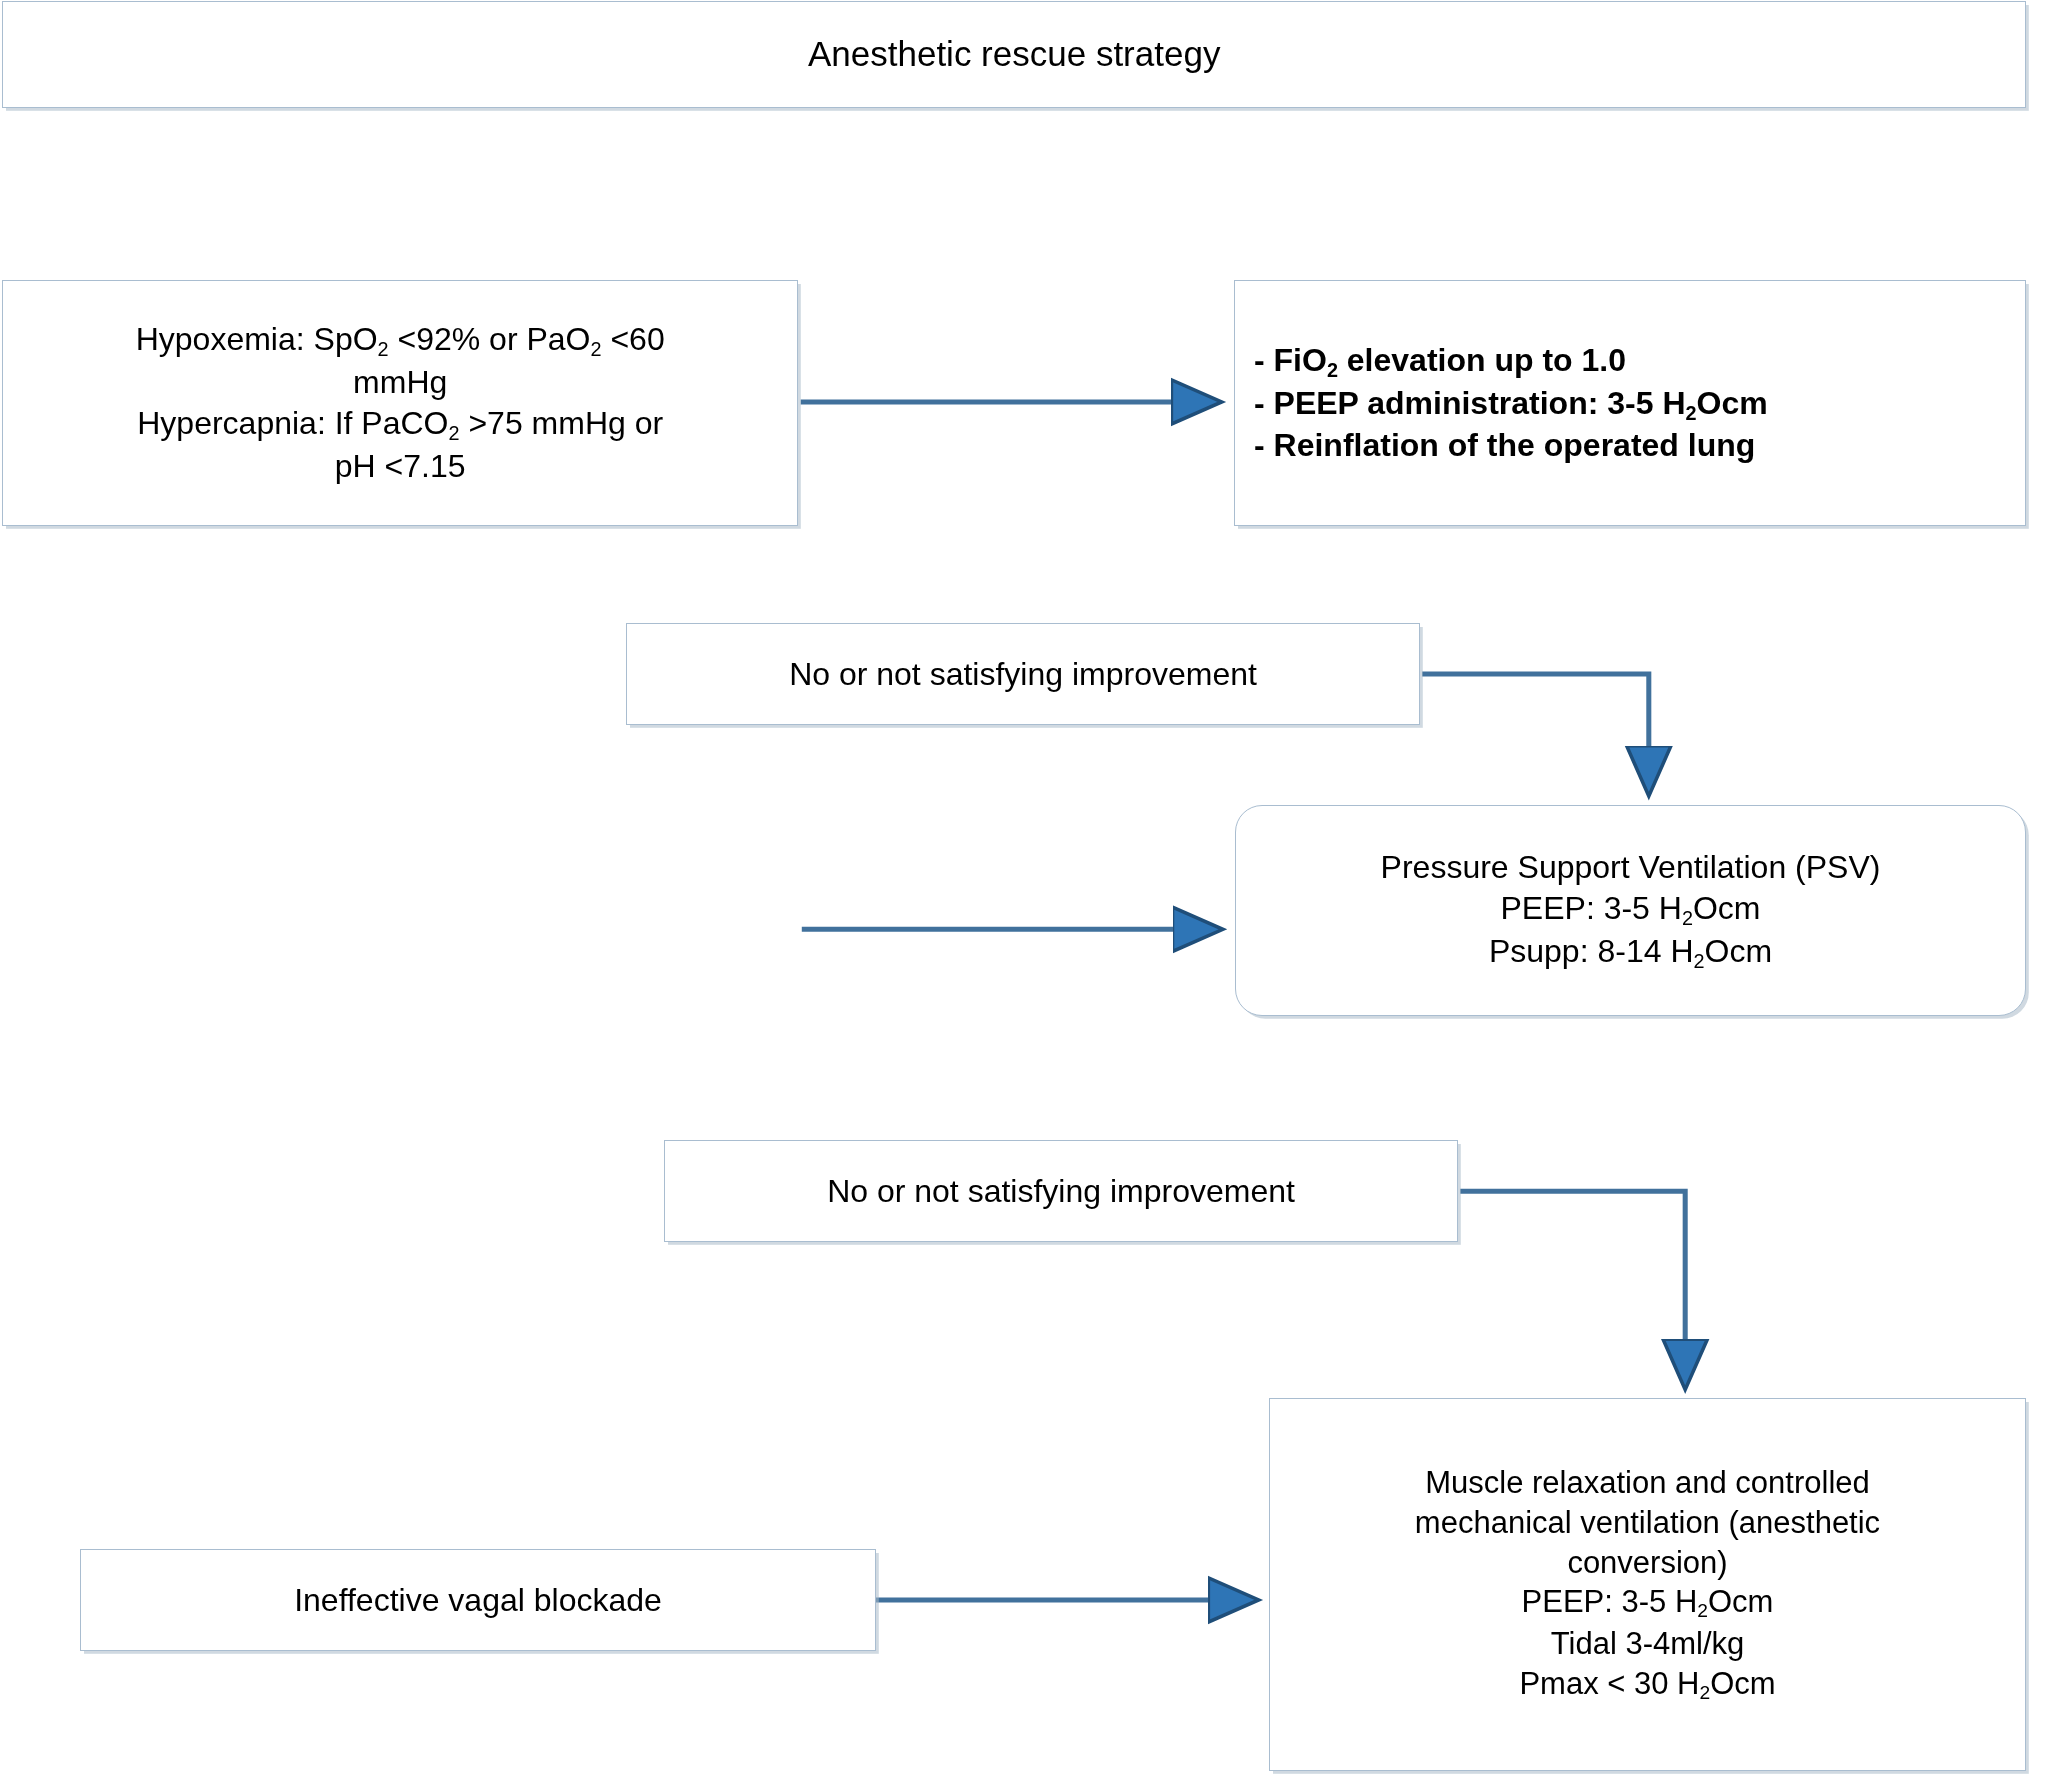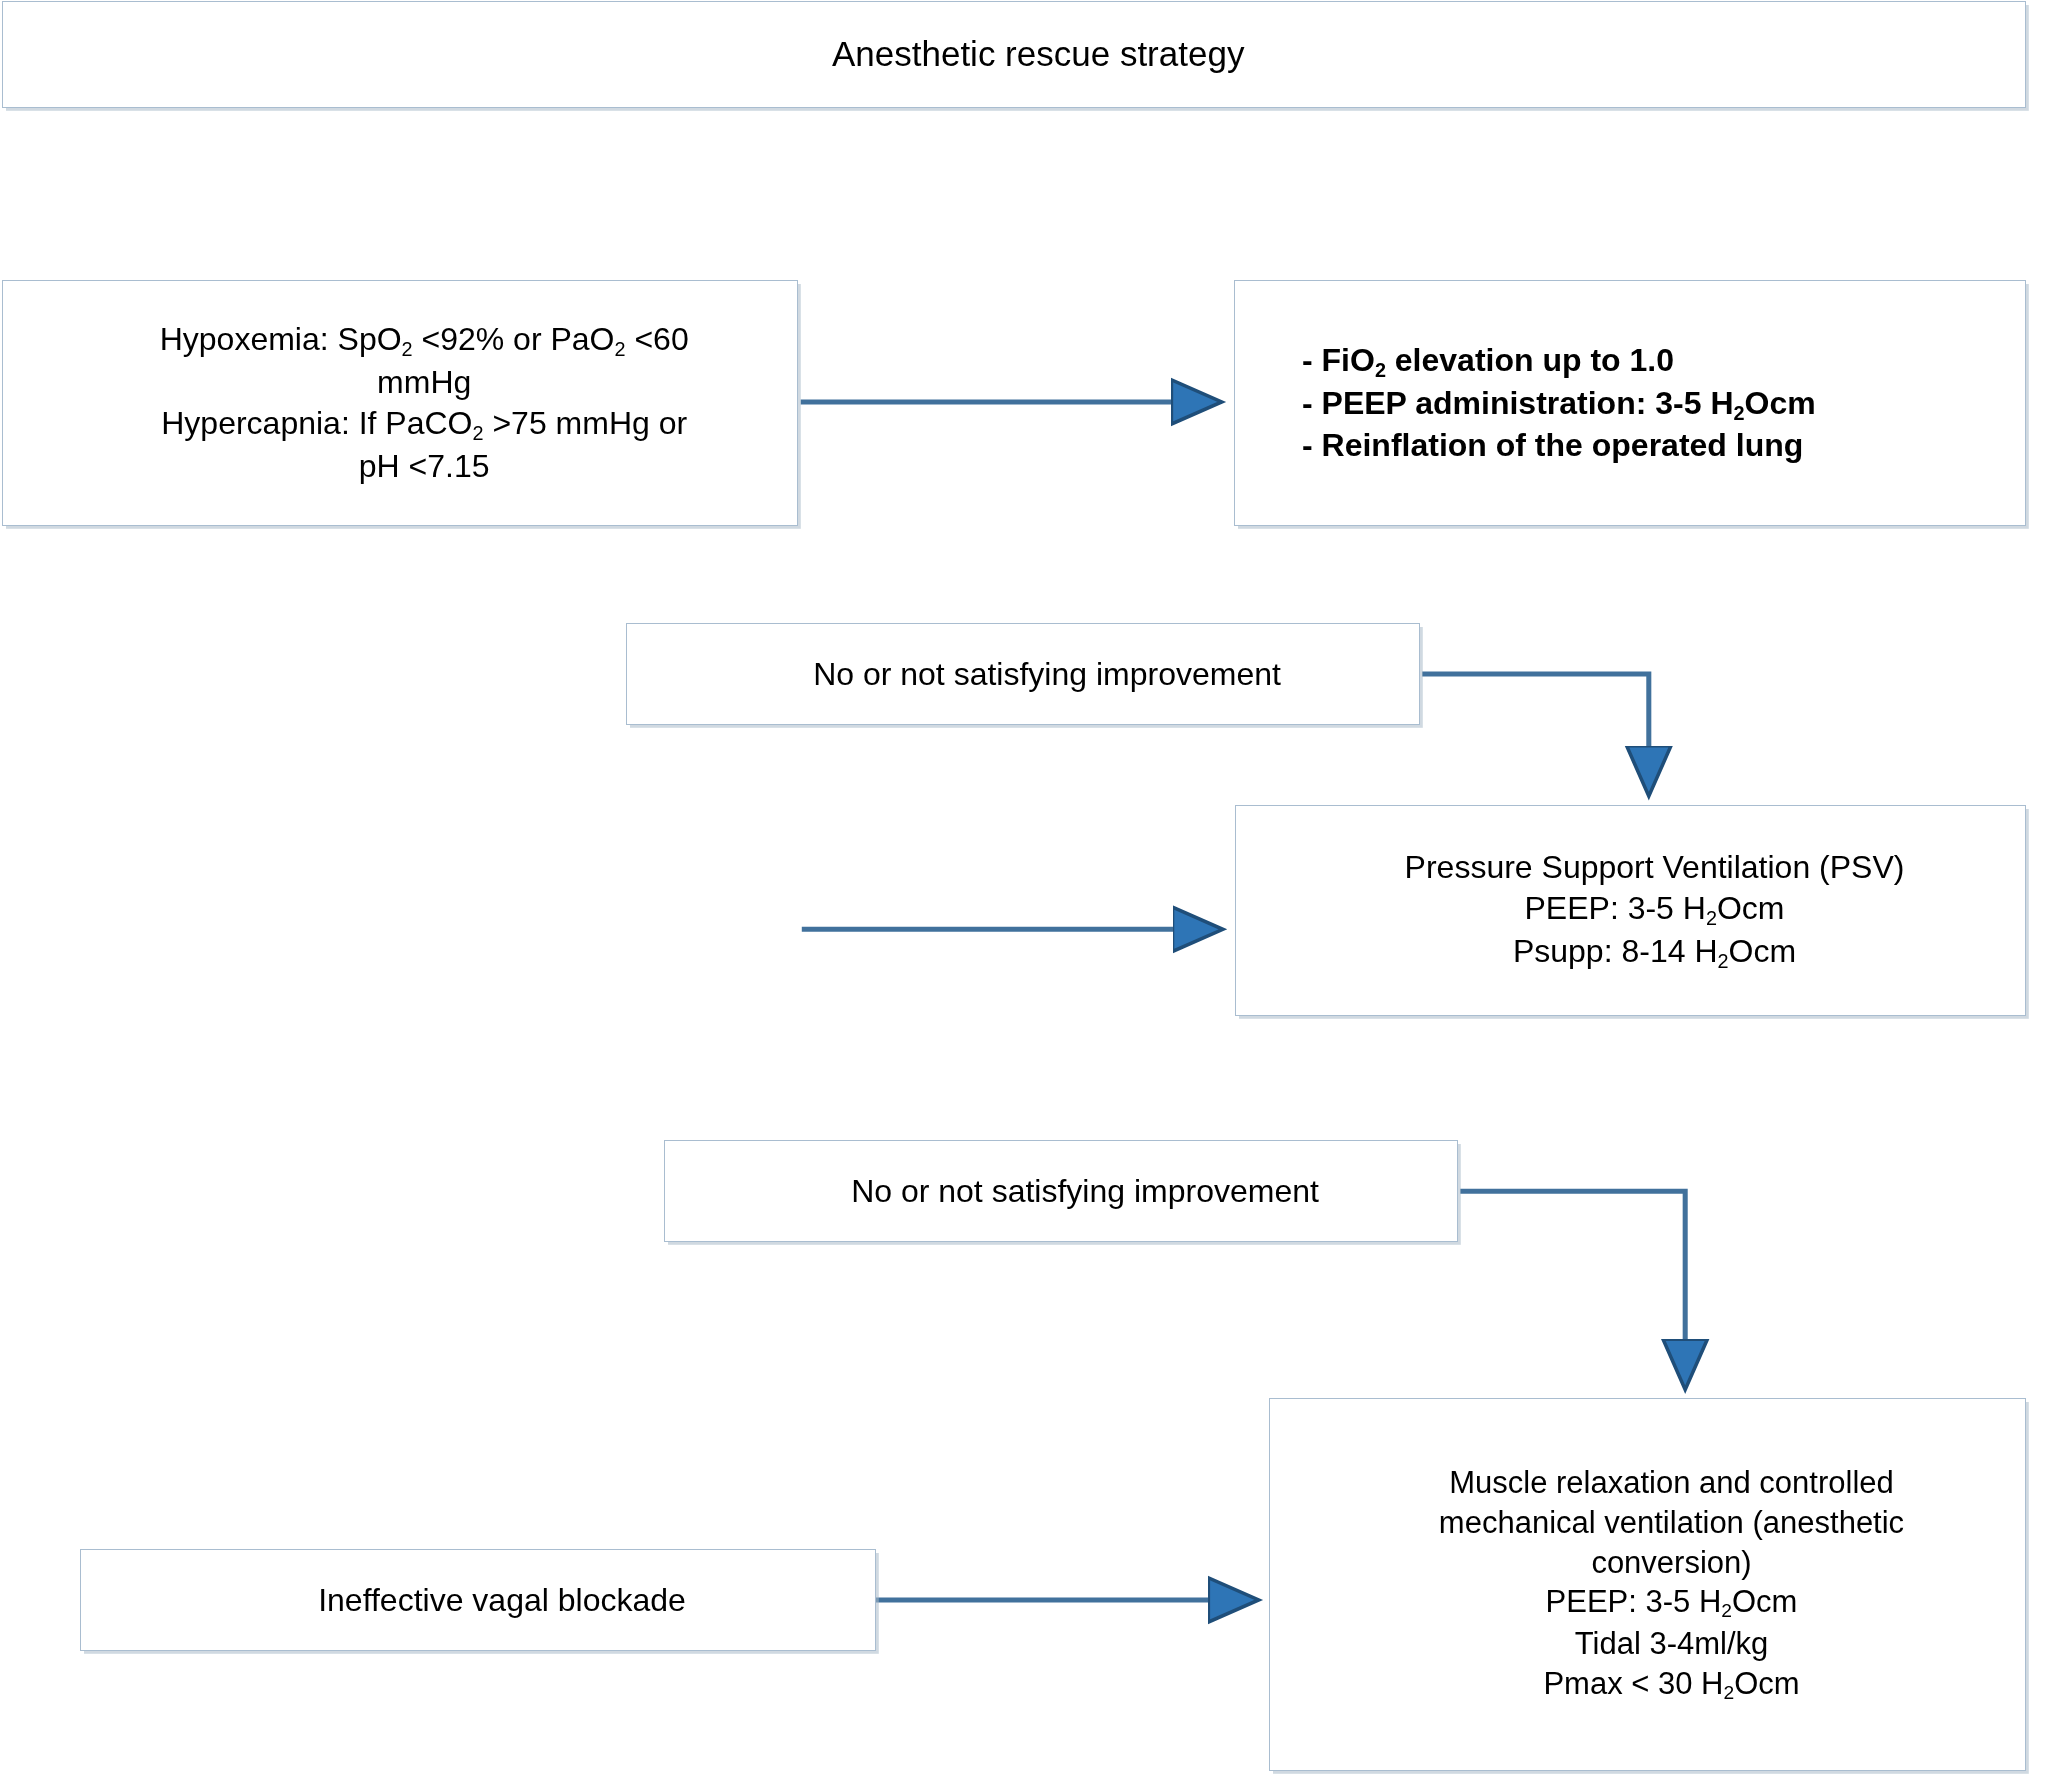--- a/index.html
+++ b/index.html
@@ -18,21 +18,20 @@
     position:absolute;
     box-sizing:border-box;
     background:#ffffff;
     border:1.7px solid #A9BDD0;
     box-shadow:3.4px 3.4px 0 -0.6px rgba(170,185,200,0.55);
     display:flex;
     align-items:center;
     justify-content:center;
     text-align:center;
     line-height:1.28;
-    padding-left:48px;
   }
   .box .txt{
     display:block;
     width:100%;
     padding:0 10px;
     box-sizing:border-box;
     white-space:pre-line;
   }
   .bold .txt{font-weight:bold;}
   sub{font-size:0.62em;vertical-align:-0.28em;}
@@ -40,21 +39,21 @@
   
   #title-box      {left:2.2px;    top:1.1px;    width:2024px; height:107px; font-size:35px;}
   #hdr-problem    {left:2.2px;    top:148px;  width:796px; height:96px; font-size:32px;}
   #hdr-solution   {left:1234px; top:144px;  width:792px; height:100px; font-size:32px;}
   #box-problem1   {left:2.2px;    top:280px;  width:796px; height:246px; font-size:32px;}
   #box-solution1  {left:1234px; top:280px;  width:792px; height:246px; font-size:32px;
                    text-align:left;font-weight:bold;}
   #box-solution1 .txt{text-align:left;padding-left:19px;}
   #box-noimp1     {left:626px; top:623px; width:794px; height:102px; font-size:32px;}
   #box-mediast    {left:2.2px;    top:879px; width:797px; height:101px; font-size:32px;}
-  #box-psv        {left:1235px; top:805px; width:791px; height:211px; font-size:32px;}
+  #box-psv        {left:1235px; top:805px; width:791px; height:211px; font-size:32px;border-radius:27px;}
   #box-noimp2     {left:664px; top:1140px; width:794px; height:102px; font-size:32px;}
   #box-vagal      {left:34px;   top:1549px; width:796px; height:102px; font-size:32px;margin-left:46px;}
   #box-muscle     {left:1269px; top:1398px; width:757px; height:373px; font-size:31px;}
 
   
   #links{
     position:absolute;left:0;top:0;width:2066px;height:1778px;
     pointer-events:none;
   }
 </style>

